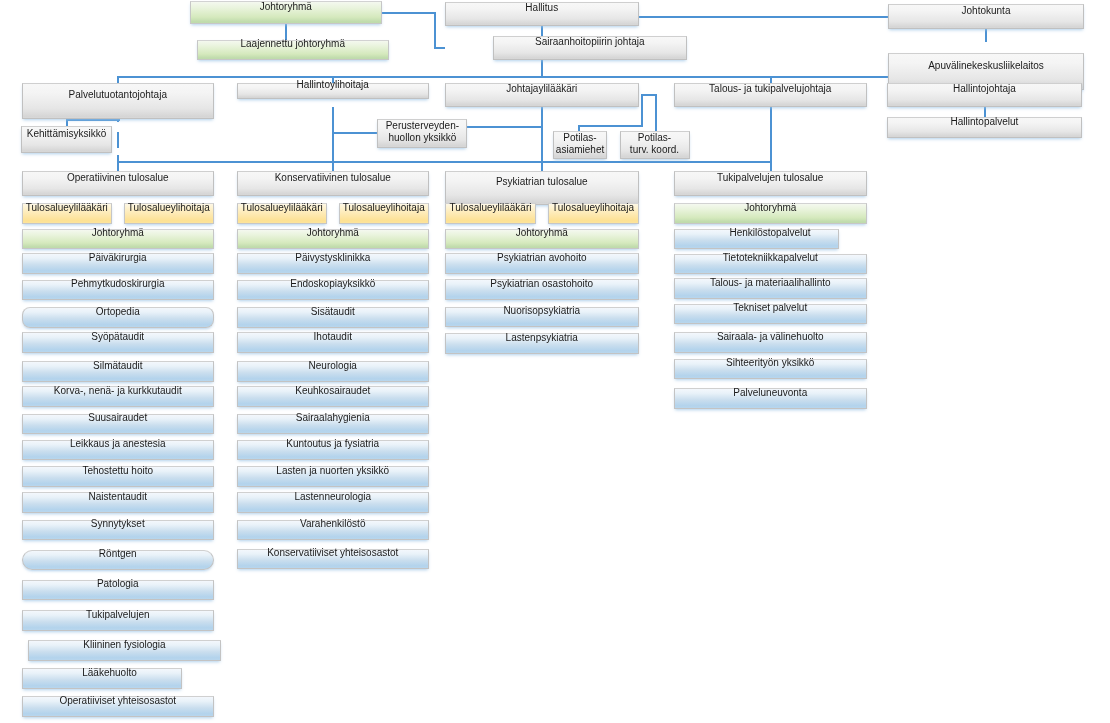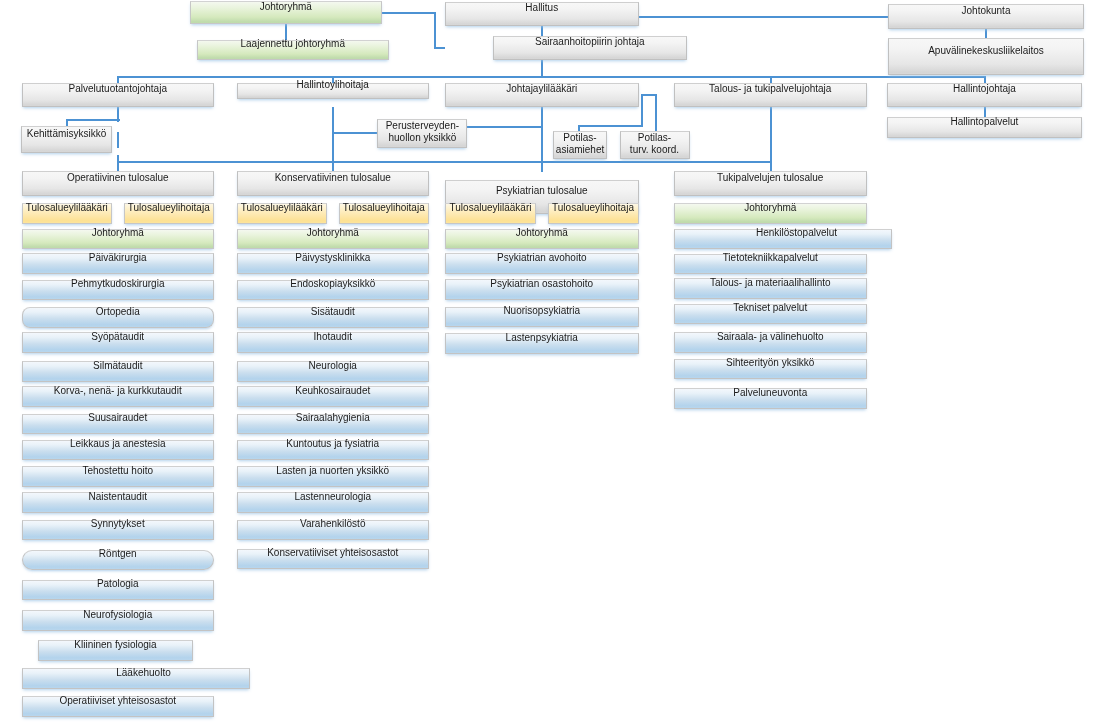--- a/index.html
+++ b/index.html
@@ -66,24 +66,24 @@
 <div class="ln" style="left:331.5px;top:161px;width:2px;height:11px;"></div>
 <div class="ln" style="left:540.6px;top:161px;width:2px;height:11px;"></div>
 <div class="ln" style="left:769.5px;top:161px;width:2px;height:11px;"></div>
 </div>
 <div>
 <div class="node green" style="left:189.5px;top:1px;width:192.5px;height:23px;"><span class="t">Johtoryhmä</span></div>
 <div class="node green" style="left:189.5px;top:40px;width:192.5px;height:20px;margin-left:7px;"><span class="t">Laajennettu johtoryhmä</span></div>
 <div class="node grey" style="left:445px;top:2px;width:193.5px;height:24px;align-items:center;"><span class="t">Hallitus</span></div>
 <div class="node grey" style="left:445px;top:36px;width:193.5px;height:24px;margin-left:48px;"><span class="t">Sairaanhoitopiirin johtaja</span></div>
 <div class="node grey" style="left:888px;top:4px;width:196px;height:24.5px;"><span class="t">Johtokunta</span></div>
-<div class="node grey" style="left:888px;top:38px;width:196px;height:37px;"><span class="t">Apuvälinekeskusliikelaitos</span></div>
+<div class="node grey" style="left:888px;top:53px;width:196px;height:37px;"><span class="t">Apuvälinekeskusliikelaitos</span></div>
 </div>
 <div>
-<div class="node grey" style="left:21.5px;top:83px;width:192.5px;height:24px;"><span class="t">Palvelutuotantojohtaja</span></div>
+<div class="node grey" style="left:21.5px;top:83px;width:192.5px;height:36px;"><span class="t">Palvelutuotantojohtaja</span></div>
 <div class="node grey" style="left:236.5px;top:83px;width:192.5px;height:16px;"><span class="t">Hallintoylihoitaja</span></div>
 <div class="node grey" style="left:445px;top:83px;width:193.5px;height:24px;"><span class="t">Johtajaylilääkäri</span></div>
 <div class="node grey" style="left:673.5px;top:83px;width:193.5px;height:24px;"><span class="t">Talous- ja tukipalvelujohtaja</span></div>
 <div class="node grey" style="left:887px;top:83px;width:195px;height:24px;"><span class="t">Hallintojohtaja</span></div>
 <div class="node grey" style="left:21.3px;top:125.5px;width:90.5px;height:27.5px;"><span class="t">Kehittämisyksikkö</span></div>
 <div class="node grey ml" style="left:377.4px;top:119.2px;width:90px;height:28.5px;"><span class="t">Perusterveyden-
 huollon yksikkö</span></div>
 <div class="node grey ml" style="left:552.8px;top:131.2px;width:54.5px;height:28px;"><span class="t">Potilas-
 asiamiehet</span></div>
 <div class="node grey ml" style="left:619.5px;top:131.2px;width:70px;height:28px;"><span class="t">Potilas-
@@ -101,23 +101,23 @@
 <div class="node blue" style="left:21.5px;top:332px;width:192.5px;height:20.5px;"><span class="t">Syöpätaudit</span></div>
 <div class="node blue" style="left:21.5px;top:361px;width:192.5px;height:20.5px;"><span class="t">Silmätaudit</span></div>
 <div class="node blue" style="left:21.5px;top:386px;width:192.5px;height:20.5px;"><span class="t">Korva-, nenä- ja kurkkutaudit</span></div>
 <div class="node blue" style="left:21.5px;top:413.5px;width:192.5px;height:20.5px;"><span class="t">Suusairaudet</span></div>
 <div class="node blue" style="left:21.5px;top:439.5px;width:192.5px;height:20.5px;"><span class="t">Leikkaus ja anestesia</span></div>
 <div class="node blue" style="left:21.5px;top:466px;width:192.5px;height:20.5px;"><span class="t">Tehostettu hoito</span></div>
 <div class="node blue" style="left:21.5px;top:492px;width:192.5px;height:20.5px;"><span class="t">Naistentaudit</span></div>
 <div class="node blue" style="left:21.5px;top:519.5px;width:192.5px;height:20.5px;"><span class="t">Synnytykset</span></div>
 <div class="node blue" style="left:21.5px;top:549.5px;width:192.5px;height:20.5px;border-radius:10px;"><span class="t">Röntgen</span></div>
 <div class="node blue" style="left:21.5px;top:579.5px;width:192.5px;height:20.5px;"><span class="t">Patologia</span></div>
-<div class="node blue" style="left:21.5px;top:610px;width:192.5px;height:20.5px;"><span class="t">Neurofysiologia</span></div>
-<div class="node blue" style="left:38px;top:640px;width:155px;height:20.5px;"><span class="t">Kliininen fysiologia</span></div>
-<div class="node blue" style="left:21.5px;top:668px;width:228px;height:20.5px;padding-left:16px;"><span class="t">Lääkehuolto</span></div>
+<div class="node blue" style="left:21.5px;top:610px;width:192.5px;height:20.5px;"><span class="t">Tukipalvelujen</span></div>
+<div class="node blue" style="left:28px;top:640px;width:193px;height:20.5px;"><span class="t">Kliininen fysiologia</span></div>
+<div class="node blue" style="left:21.5px;top:668px;width:160px;height:20.5px;padding-left:16px;"><span class="t">Lääkehuolto</span></div>
 <div class="node blue" style="left:21.5px;top:696px;width:192.5px;height:20.5px;"><span class="t">Operatiiviset yhteisosastot</span></div>
 </div>
 <div>
 <div class="node grey" style="left:236.5px;top:171px;width:192.5px;height:25px;"><span class="t">Konservatiivinen tulosalue</span></div>
 <div class="node yellow" style="left:236.5px;top:203px;width:90.5px;height:20.5px;"><span class="t">Tulosalueylilääkäri</span></div>
 <div class="node yellow" style="left:338.5px;top:203px;width:90.5px;height:20.5px;"><span class="t">Tulosalueylihoitaja</span></div>
 <div class="node green" style="left:236.5px;top:228.5px;width:192.5px;height:20.5px;"><span class="t">Johtoryhmä</span></div>
 <div class="node blue" style="left:236.5px;top:253px;width:192.5px;height:20.5px;"><span class="t">Päivystysklinikka</span></div>
 <div class="node blue" style="left:236.5px;top:279.5px;width:192.5px;height:20.5px;"><span class="t">Endoskopiayksikkö</span></div>
 <div class="node blue" style="left:236.5px;top:307px;width:192.5px;height:20.5px;"><span class="t">Sisätaudit</span></div>
@@ -125,33 +125,33 @@
 <div class="node blue" style="left:236.5px;top:361px;width:192.5px;height:20.5px;"><span class="t">Neurologia</span></div>
 <div class="node blue" style="left:236.5px;top:386px;width:192.5px;height:20.5px;"><span class="t">Keuhkosairaudet</span></div>
 <div class="node blue" style="left:236.5px;top:413.5px;width:192.5px;height:20.5px;"><span class="t">Sairaalahygienia</span></div>
 <div class="node blue" style="left:236.5px;top:439.5px;width:192.5px;height:20.5px;"><span class="t">Kuntoutus ja fysiatria</span></div>
 <div class="node blue" style="left:236.5px;top:466px;width:192.5px;height:20.5px;"><span class="t">Lasten ja nuorten yksikkö</span></div>
 <div class="node blue" style="left:236.5px;top:492px;width:192.5px;height:20.5px;"><span class="t">Lastenneurologia</span></div>
 <div class="node blue" style="left:236.5px;top:519.5px;width:192.5px;height:20.5px;"><span class="t">Varahenkilöstö</span></div>
 <div class="node blue" style="left:236.5px;top:548.5px;width:192.5px;height:20.5px;"><span class="t">Konservatiiviset yhteisosastot</span></div>
 </div>
 <div>
-<div class="node grey" style="left:445px;top:171px;width:193.5px;height:34px;margin-top:9px;"><span class="t">Psykiatrian tulosalue</span></div>
+<div class="node grey" style="left:445px;top:171px;width:193.5px;height:34px;"><span class="t">Psykiatrian tulosalue</span></div>
 <div class="node yellow" style="left:445px;top:203px;width:91px;height:20.5px;"><span class="t">Tulosalueylilääkäri</span></div>
 <div class="node yellow" style="left:547.5px;top:203px;width:91px;height:20.5px;"><span class="t">Tulosalueylihoitaja</span></div>
 <div class="node green" style="left:445px;top:228.5px;width:193.5px;height:20.5px;"><span class="t">Johtoryhmä</span></div>
 <div class="node blue" style="left:445px;top:253px;width:193.5px;height:20.5px;"><span class="t">Psykiatrian avohoito</span></div>
 <div class="node blue" style="left:445px;top:279px;width:193.5px;height:20.5px;"><span class="t">Psykiatrian osastohoito</span></div>
 <div class="node blue" style="left:445px;top:306.5px;width:193.5px;height:20.5px;"><span class="t">Nuorisopsykiatria</span></div>
 <div class="node blue" style="left:445px;top:333px;width:193.5px;height:20.5px;"><span class="t">Lastenpsykiatria</span></div>
 </div>
 <div>
 <div class="node grey" style="left:673.5px;top:171px;width:193.5px;height:25px;"><span class="t">Tukipalvelujen tulosalue</span></div>
 <div class="node green" style="left:673.5px;top:203px;width:193.5px;height:20.5px;"><span class="t">Johtoryhmä</span></div>
-<div class="node blue" style="left:673.5px;top:228.5px;width:218px;height:20.5px;padding-left:28px;"><span class="t">Henkilöstopalvelut</span></div>
+<div class="node blue" style="left:673.5px;top:228.5px;width:165px;height:20.5px;padding-left:28px;"><span class="t">Henkilöstopalvelut</span></div>
 <div class="node blue" style="left:673.5px;top:253.5px;width:193.5px;height:20.5px;"><span class="t">Tietotekniikkapalvelut</span></div>
 <div class="node blue" style="left:673.5px;top:278px;width:193.5px;height:20.5px;"><span class="t">Talous- ja materiaalihallinto</span></div>
 <div class="node blue" style="left:673.5px;top:303.5px;width:193.5px;height:20.5px;"><span class="t">Tekniset palvelut</span></div>
 <div class="node blue" style="left:673.5px;top:332px;width:193.5px;height:20.5px;"><span class="t">Sairaala- ja välinehuolto</span></div>
 <div class="node blue" style="left:673.5px;top:358.5px;width:193.5px;height:20.5px;"><span class="t">Sihteerityön yksikkö</span></div>
 <div class="node blue" style="left:673.5px;top:388px;width:193.5px;height:20.5px;"><span class="t">Palveluneuvonta</span></div>
 </div>
 </div>
 
 </body></html>

